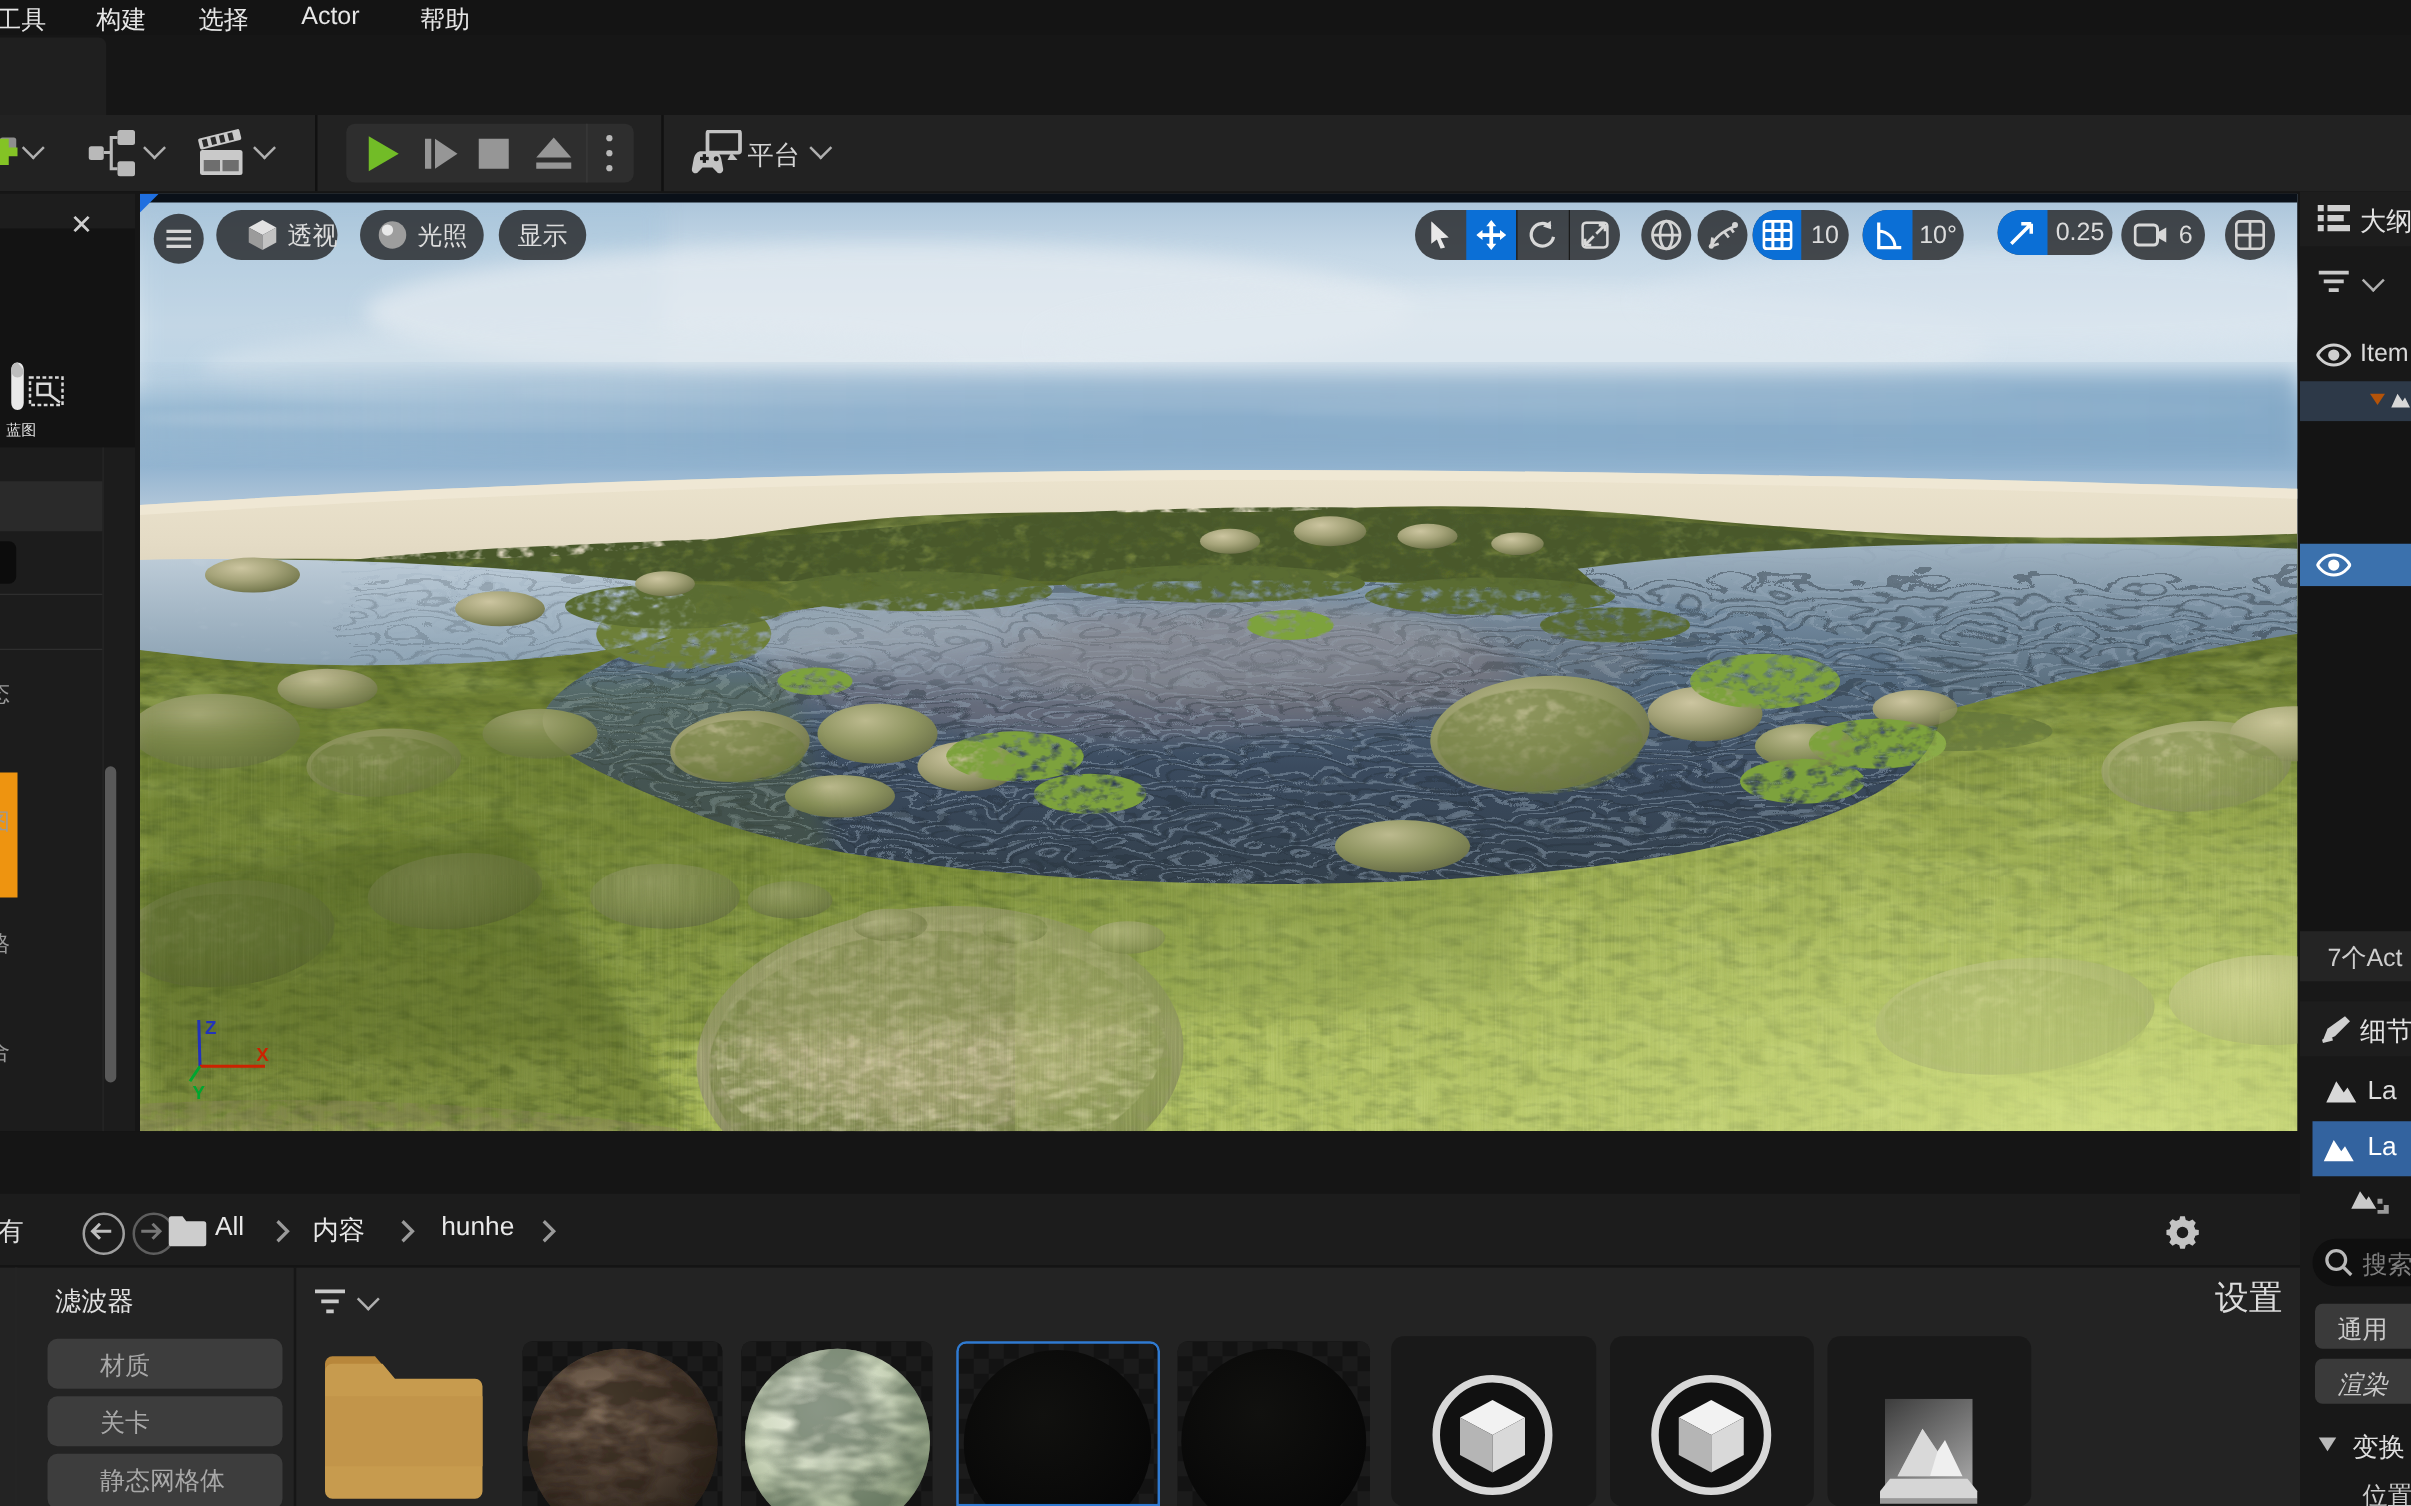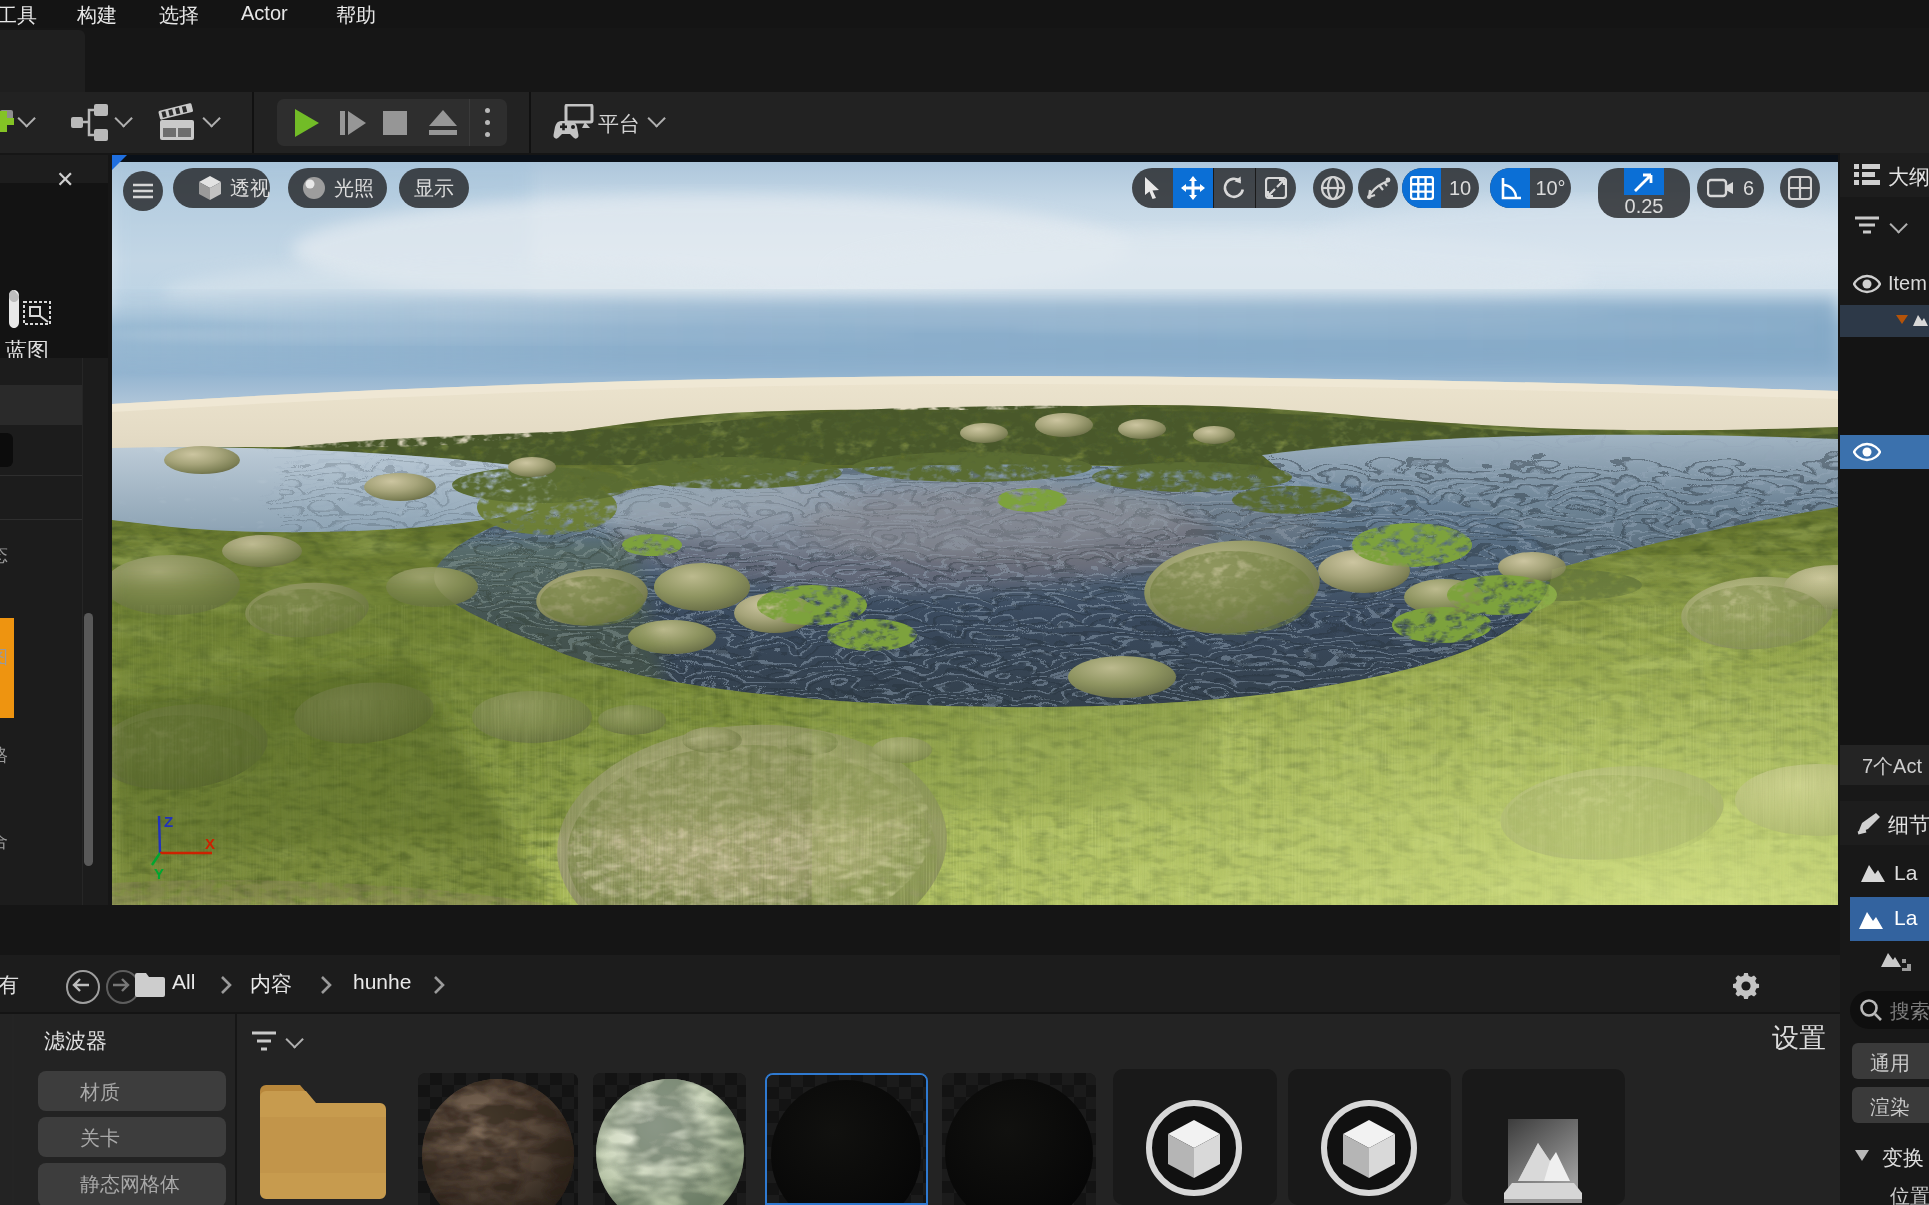--- a/index.html
+++ b/index.html
@@ -98,21 +98,21 @@
     <div class="abs" style="left:0;top:30px;width:108px;height:175px;background:#131313;"></div>
     <span style="position:absolute;left:56px;top:14px;color:#cfcfcf;font-size:22px;">✕</span>
 
     <svg class="abs" style="left:6px;top:135px;" width="46" height="50" viewBox="0 0 46 50">
       <path d="M8 2 c-3 0 -5 2.5 -5 6 l0 26 c0 3.5 2 6 5 6 s5 -2.5 5 -6 l0 -26 c0 -3.5 -2 -6 -5 -6 z" fill="#e8e8e8"></path>
       <path d="M8 2 c-3 0 -5 2.5 -5 6 0 3.5 2 6 5 6 l0 0 c3 0 5 -2.5 5 -6" fill="#bdbdbd"></path>
       <rect x="18" y="14" width="26" height="22" fill="none" stroke="#d8d8d8" stroke-width="2" stroke-dasharray="3 2"></rect>
       <rect x="24" y="19" width="10" height="9" fill="none" stroke="#d8d8d8" stroke-width="2"></rect>
       <path d="M34 28 l8 6" stroke="#d8d8d8" stroke-width="2"></path>
     </svg>
-    <span style="position:absolute;left:5px;top:183px;font-size:22px;color:#e0e0e0;">蓝图</span>
+    <span style="position:absolute;left:5px;top:183px;font-size:12px;color:#e0e0e0;">蓝图</span>
 
     <div class="abs" style="left:0;top:205px;width:108px;height:547px;background:#1c1c1c;"></div>
     <div class="abs" style="left:0;top:232px;width:82px;height:40px;background:#2a2a2a;"></div>
     <div class="abs" style="left:0;top:280px;width:13px;height:34px;background:#0c0c0c;border-radius:0 6px 6px 0;"></div>
     <div class="abs" style="left:0;top:322px;width:82px;height:1px;background:#2e2e2e;"></div>
     <div class="abs" style="left:0;top:366px;width:82px;height:1px;background:#2e2e2e;"></div>
     <div class="abs" style="left:82px;top:205px;width:1px;height:547px;background:#262626;"></div>
     <div class="abs" style="left:0;top:465px;width:14px;height:100px;background:#ee9410;"></div>
     <div class="abs" style="left:84px;top:460px;width:9px;height:253px;background:#595959;border-radius:5px;"></div>
     <span style="position:absolute;left:-10px;top:390px;font-size:18px;color:#9a9a9a;">态</span>
@@ -467,21 +467,21 @@
     <div class="pill" style="left:1378px;top:13px;width:81px;height:40px;overflow:hidden;padding:0;">
       <div style="width:40px;height:40px;display:flex;align-items:center;justify-content:center;background:#0b6fd6;">
         <svg width="24" height="24" viewBox="0 0 24 24">
             <path d="M5 2 V22 H23" stroke="#fff" stroke-width="2.6" fill="none"></path>
             <path d="M5 9 a13 13 0 0 1 13 13" stroke="#fff" stroke-width="2.4" fill="none"></path>
           </svg>
       </div>
       <div style="flex:1;display:flex;align-items:center;justify-content:center;font-size:20px;">10°</div>
     </div>
 
-    <div class="pill" style="left:1486px;top:13px;width:92px;height:50px;overflow:hidden;padding:0;flex-direction:column;">
+    <div class="pill" style="left:1486px;top:13px;width:92px;height:36px;overflow:hidden;padding:0;">
       <div style="width:40px;height:40px;display:flex;align-items:center;justify-content:center;background:#0b6fd6;">
         <svg width="22" height="22" viewBox="0 0 22 22">
             <path d="M2 20 L18 4 M18 4 h-8 M18 4 v8" stroke="#fff" stroke-width="2.8" fill="none"></path>
           </svg>
       </div>
       <div style="flex:1;display:flex;align-items:center;justify-content:center;font-size:20px;">0.25</div>
     </div>
 
     <div class="pill" style="left:1585px;top:13px;width:67px;height:40px;">
       <svg width="28" height="22" viewBox="0 0 28 22" style="margin-right:8px;">
@@ -584,21 +584,21 @@
           <circle cx="10" cy="10" r="7.5" fill="none" stroke="#b9b9b9" stroke-width="2.6"></circle>
           <path d="M16 16 L22 22" stroke="#b9b9b9" stroke-width="2.6"></path>
         </svg>
       <span style="position:absolute;left:40px;top:7px;font-size:20px;color:#7e7e7e;">搜索</span>
     </div>
 
     <div class="abs" style="left:12px;top:890px;width:77px;height:36px;background:#3a3a3a;border-radius:6px 0 0 6px;">
       <span style="position:absolute;left:18px;top:7px;font-size:20px;color:#c9c9c9;">通用</span>
     </div>
 
-    <div class="abs" style="left:12px;top:934px;width:77px;height:36px;background:#3a3a3a;border-radius:6px 0 0 6px;">
+    <div class="abs" style="left:12px;top:934px;width:77px;height:36px;background:#3a3a3a;border-radius:6px 0 0 6px;font-style:italic;">
       <span style="position:absolute;left:18px;top:7px;font-size:20px;color:#c9c9c9;">渲染</span>
     </div>
 
     <div class="abs" style="left:0;top:986px;width:89px;height:36px;">
       <svg class="abs" style="left:14px;top:10px;" width="16" height="13" viewBox="0 0 16 13">
           <path d="M1 1 L15 1 L8 12 Z" fill="#b9b9b9"></path>
         </svg>
       <span style="position:absolute;left:42px;top:5px;font-size:21px;color:#dedede;">变换</span>
     </div>
 

